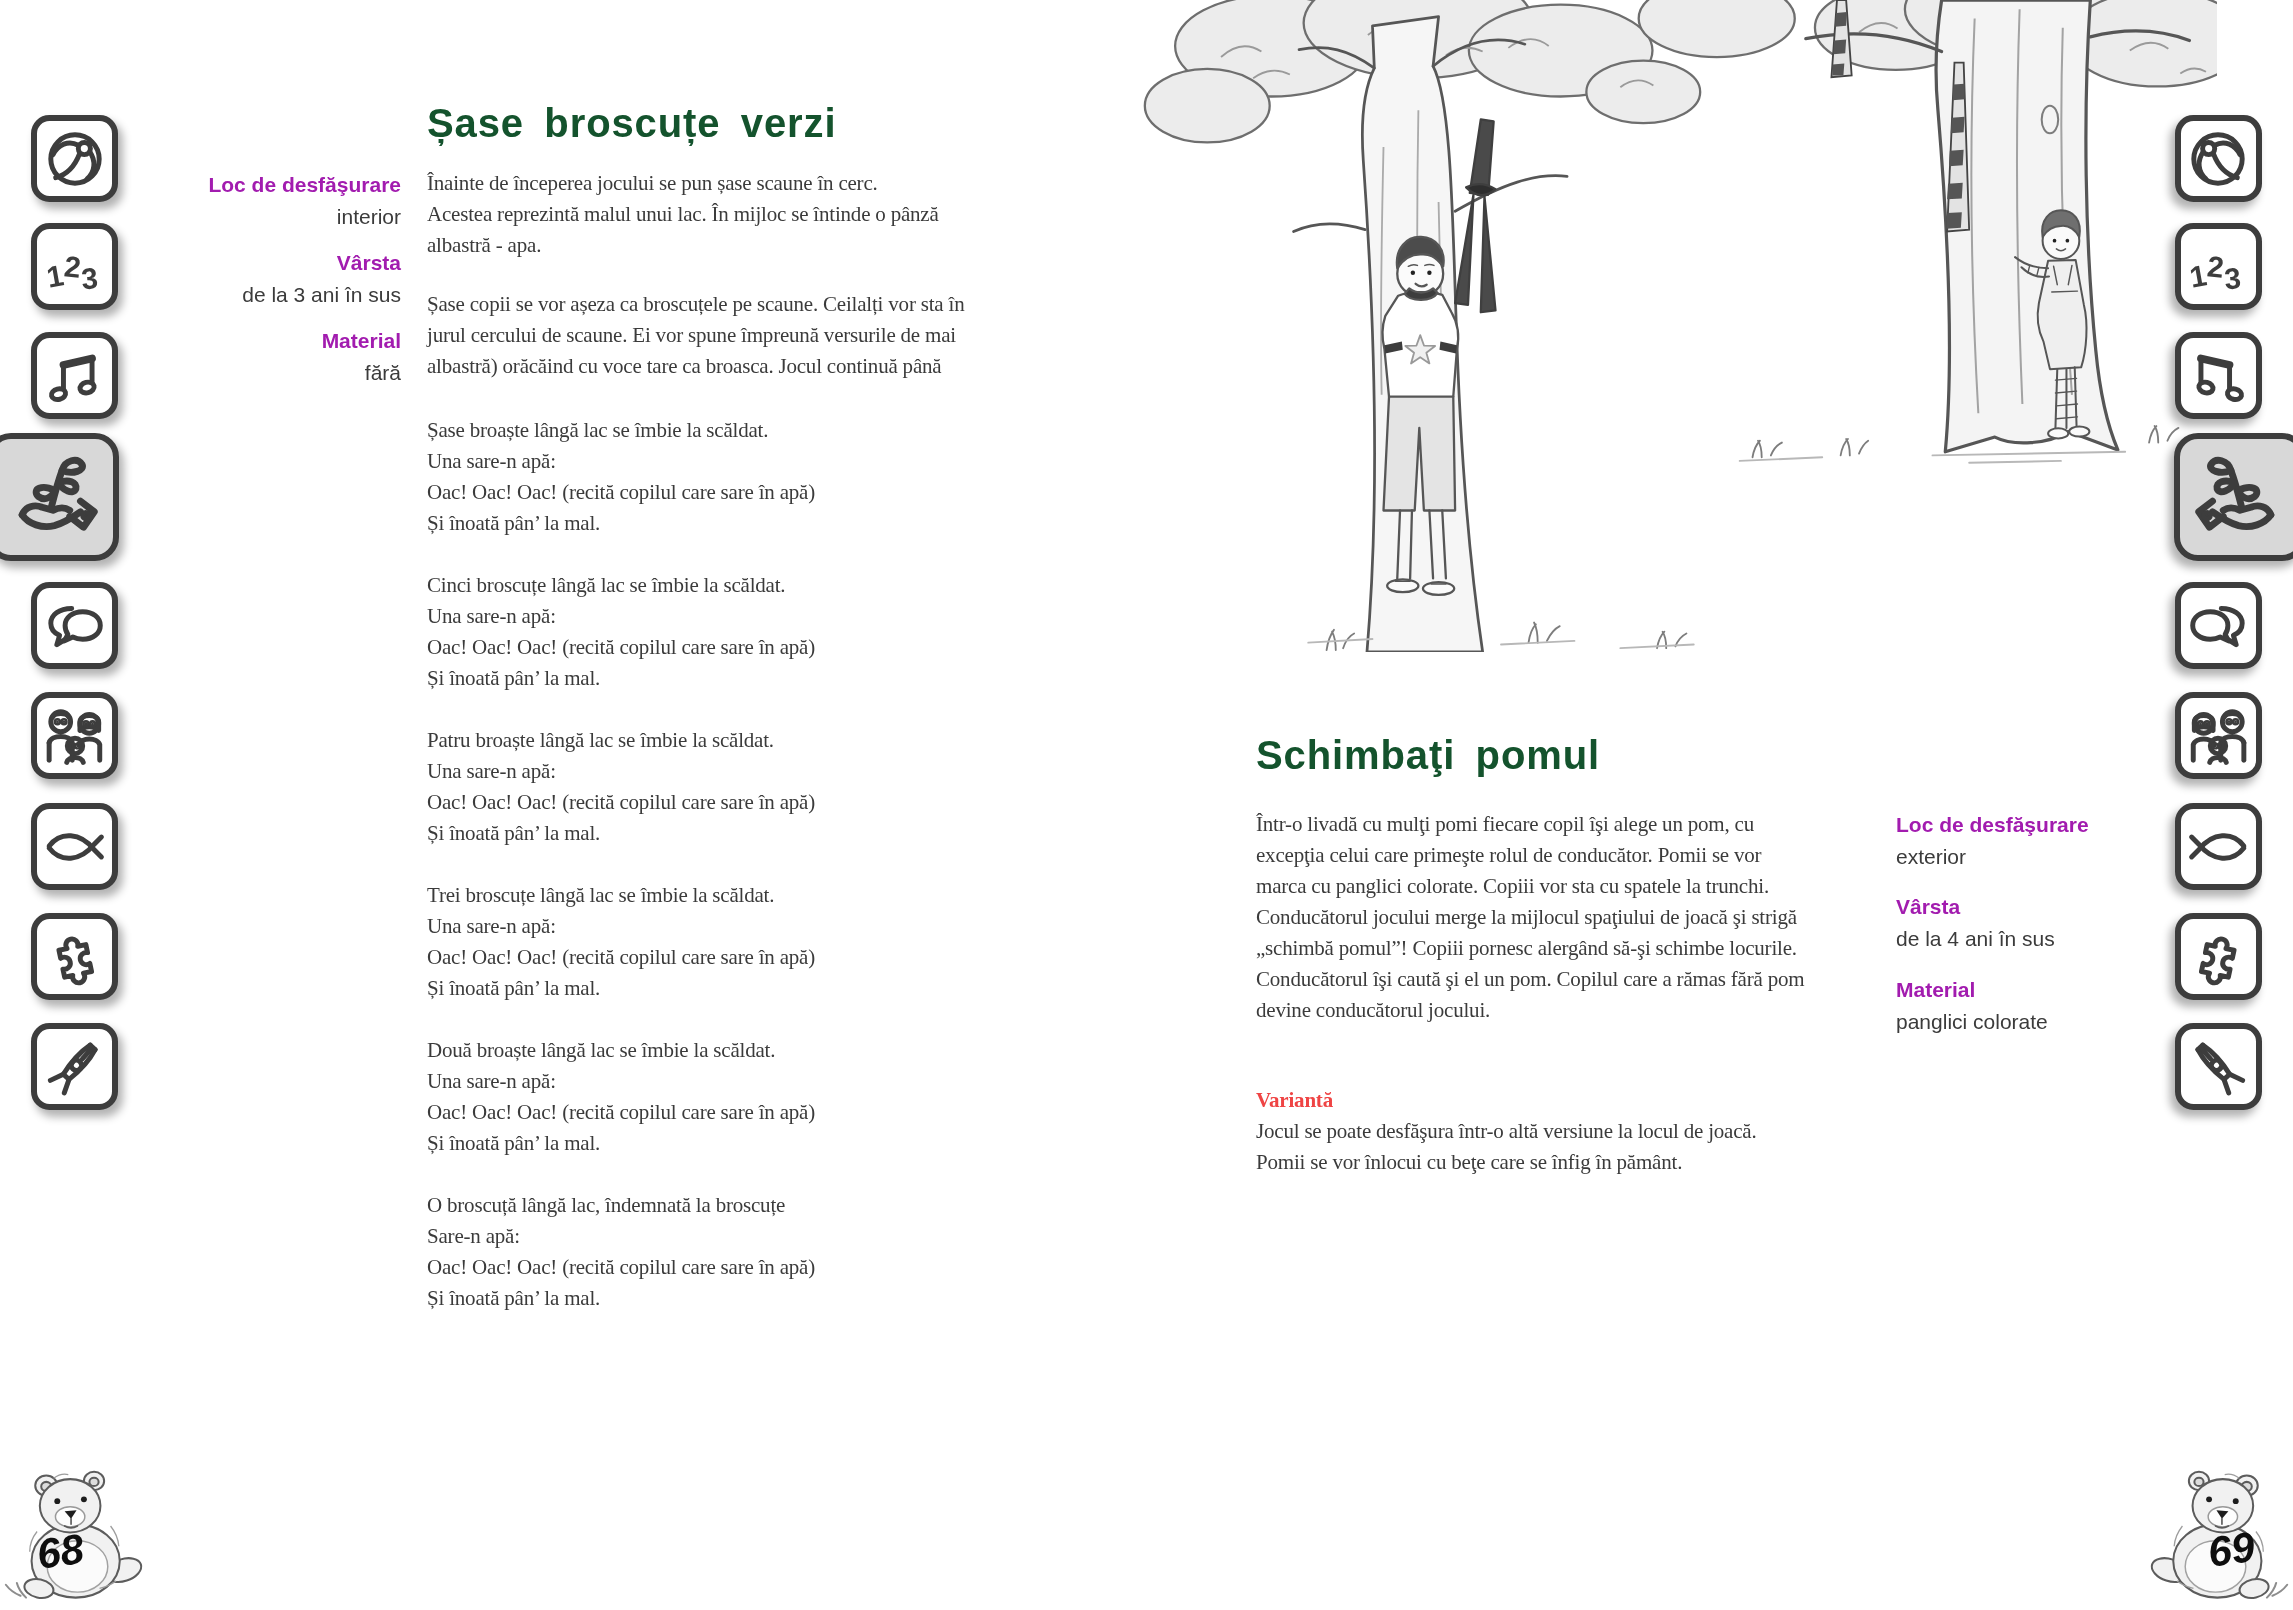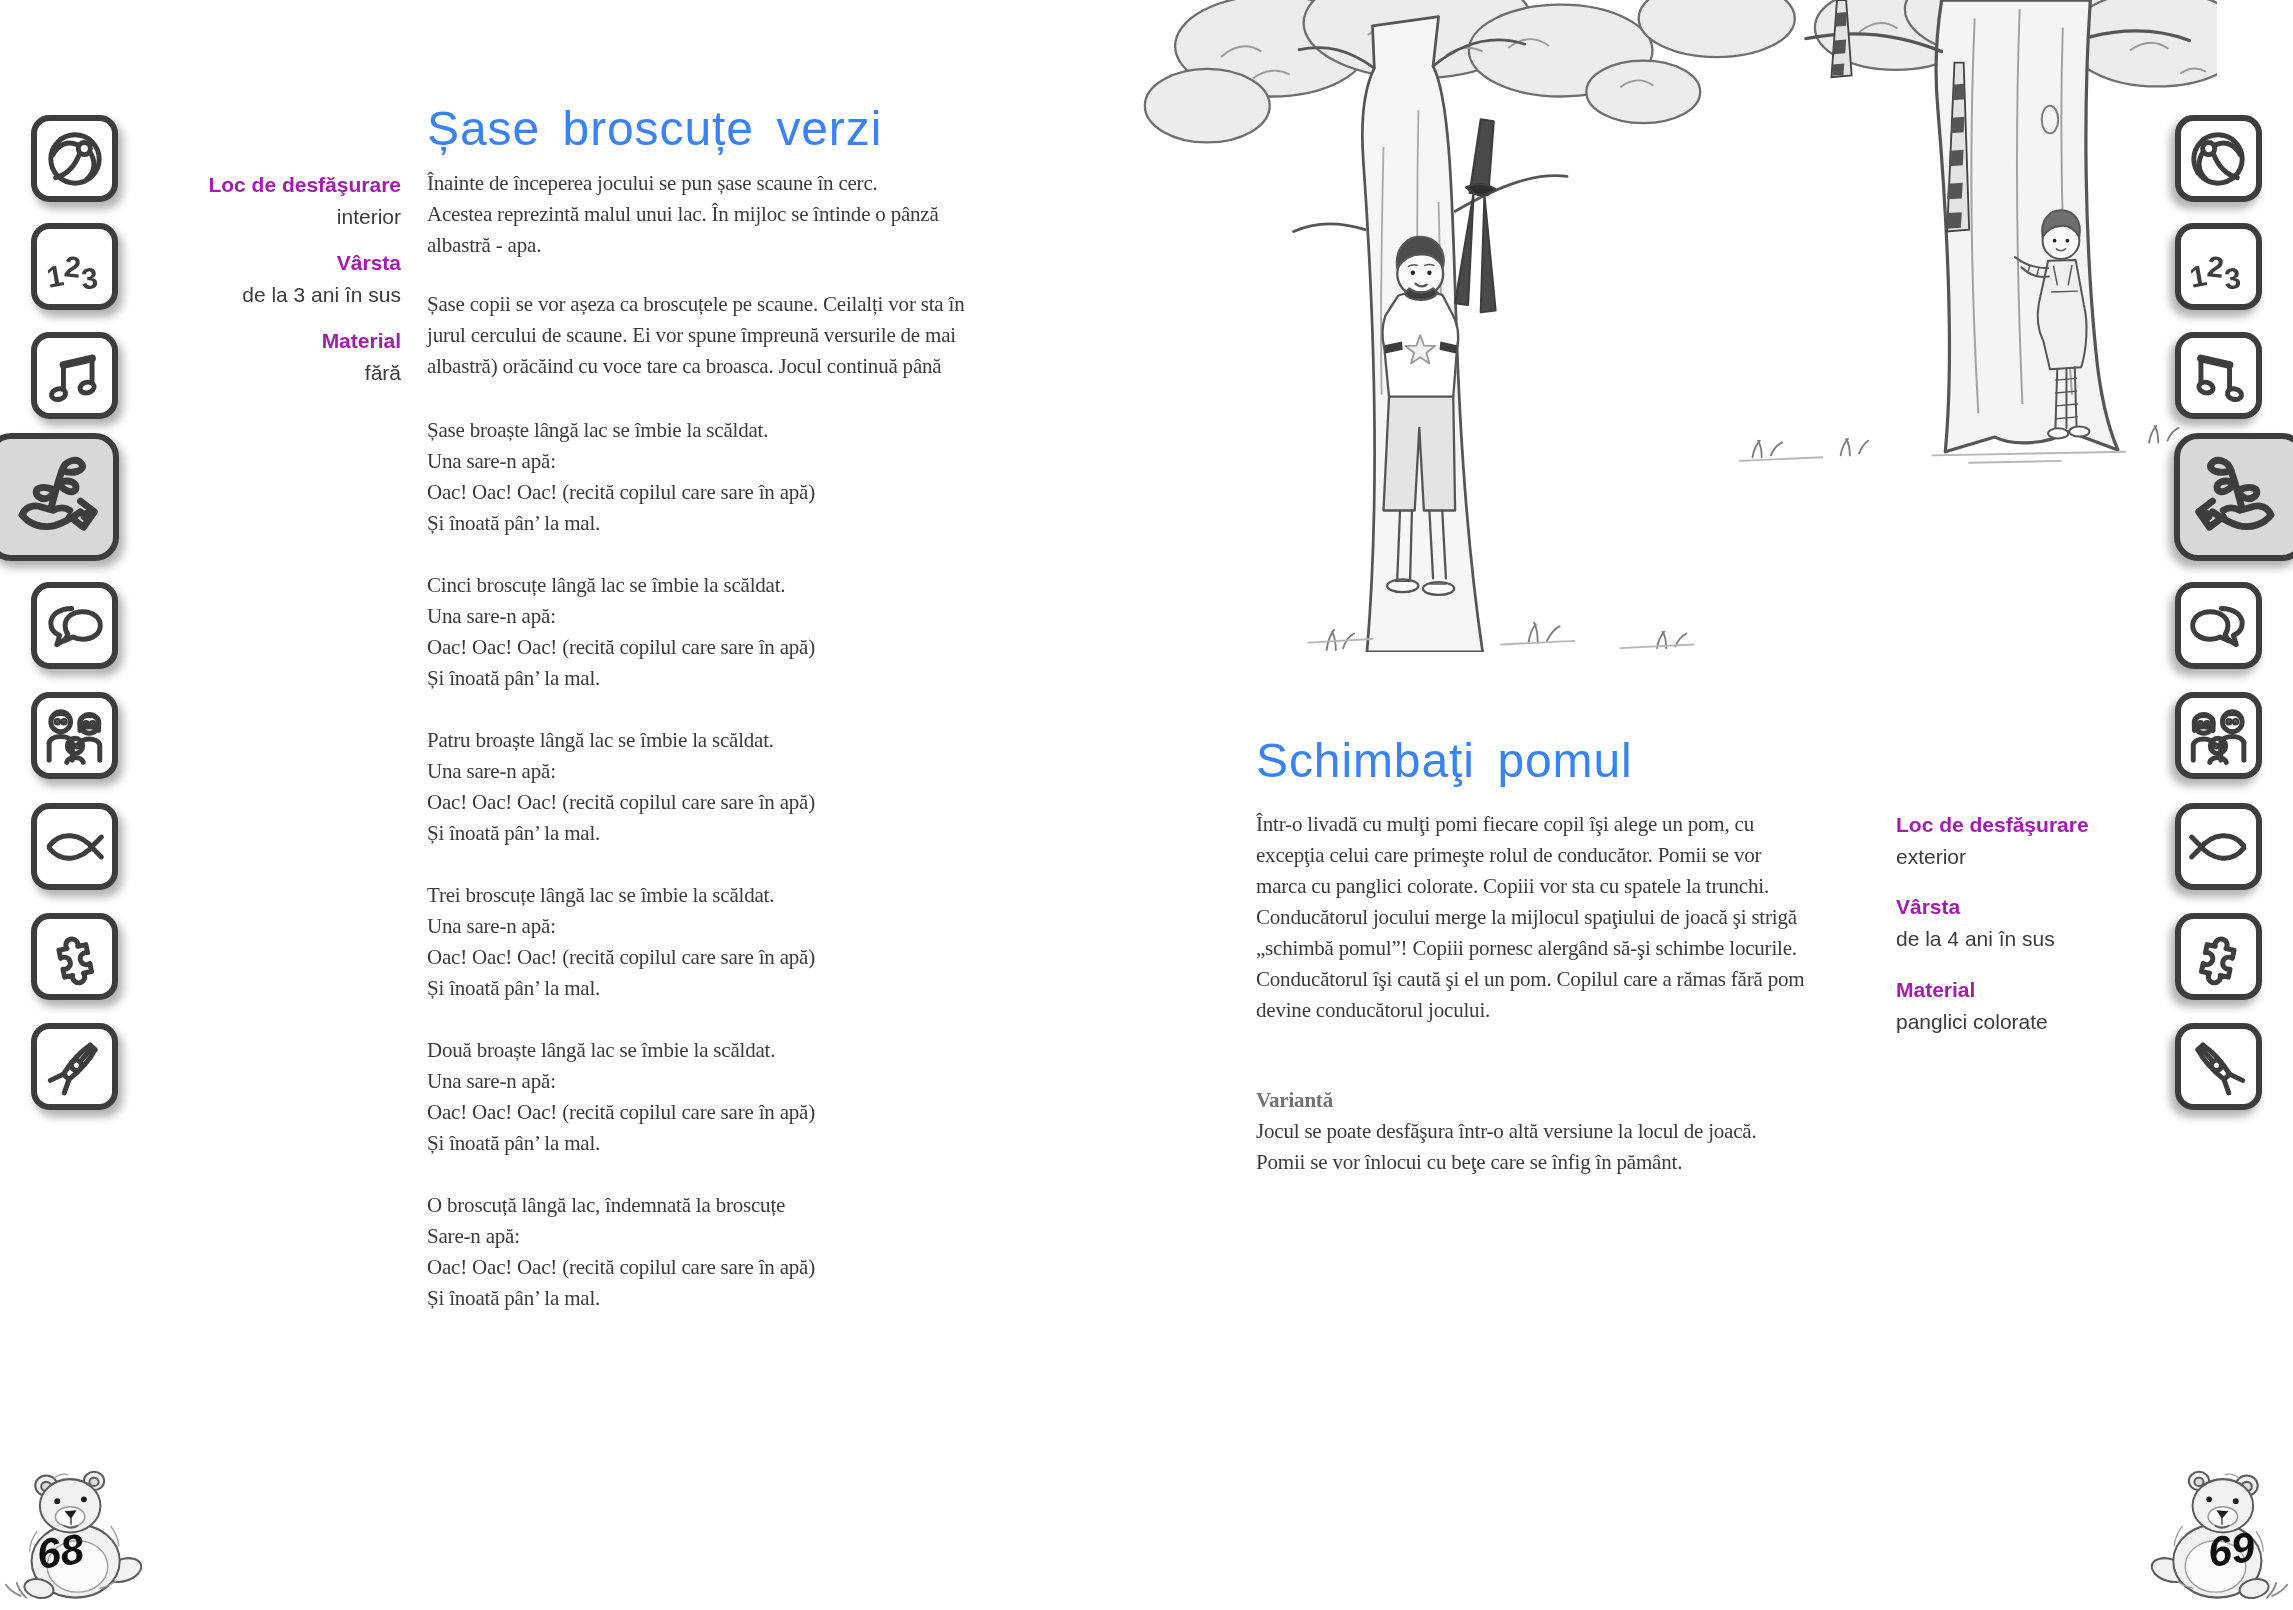--- a/index.html
+++ b/index.html
@@ -11,31 +11,31 @@
             background:#ffffff;box-shadow:4.6px 6.4px 8.3px rgba(0,0,0,0.30);padding:4.6px;box-sizing:content-box;}
   .rail-left .icon-btn{left:31px;}
   .rail-right .icon-btn{right:31px;box-shadow:-4.6px 6.4px 8.3px rgba(0,0,0,0.30);}
   .icon-btn svg{width:100%;height:100%;display:block;}
   .rail-right .icon-btn svg{transform:scaleX(-1);}
   .icon-btn.selected{width:92px;height:99px;background:#d8d8d8;border-radius:24px;}
   .rail-left .icon-btn.selected{left:-13px;padding:8.3px 8.3px 8.3px 20px;}
   .rail-right .icon-btn.selected{right:-13px;padding:8.3px 20px 8.3px 8.3px;}
   .ic{stroke:#3d3d3d;stroke-width:4.5;fill:none;stroke-linecap:round;stroke-linejoin:round;}
   
-  .gtitle{font-size:48px;font-weight:normal;color:#3b82f6;letter-spacing:0.9px;word-spacing:8.3px;white-space:nowrap;}
+  .gtitle{font-size:40px;font-weight:bold;color:#14532d;letter-spacing:0.9px;word-spacing:8.3px;white-space:nowrap;}
   .bodycol{font-size:21px;line-height:31px;letter-spacing:-0.2px;font-family:Liberation Serif, serif;}
   .ln{white-space:nowrap;}
   .para1{margin-bottom:27.5px;}
   .para2{margin-bottom:33px;}
   .verse{margin-bottom:31px;}
   .metacol{font-size:21px;line-height:32px;}
   .meta-group{margin-bottom:13.8px;}
   .meta-label{font-weight:bold;color:#a21caf;white-space:nowrap;}
   .meta-value{white-space:nowrap;}
-  .variant-heading{font-weight:bold;color:#737373;}
+  .variant-heading{font-weight:bold;color:#ef4444;}
   .pagenum{font-size:42px;font-weight:bold;font-style:italic;color:#0e0e0e;transform:rotate(-8deg);}
   .bear svg{width:100%;height:100%;display:block;}
   .bear.flip svg{transform:scaleX(-1);}
   .sk{stroke:#5c5c5c;stroke-linecap:round;stroke-linejoin:round;}
 </style>
 </head>
 <body>
 
 <div id="spread">
 

